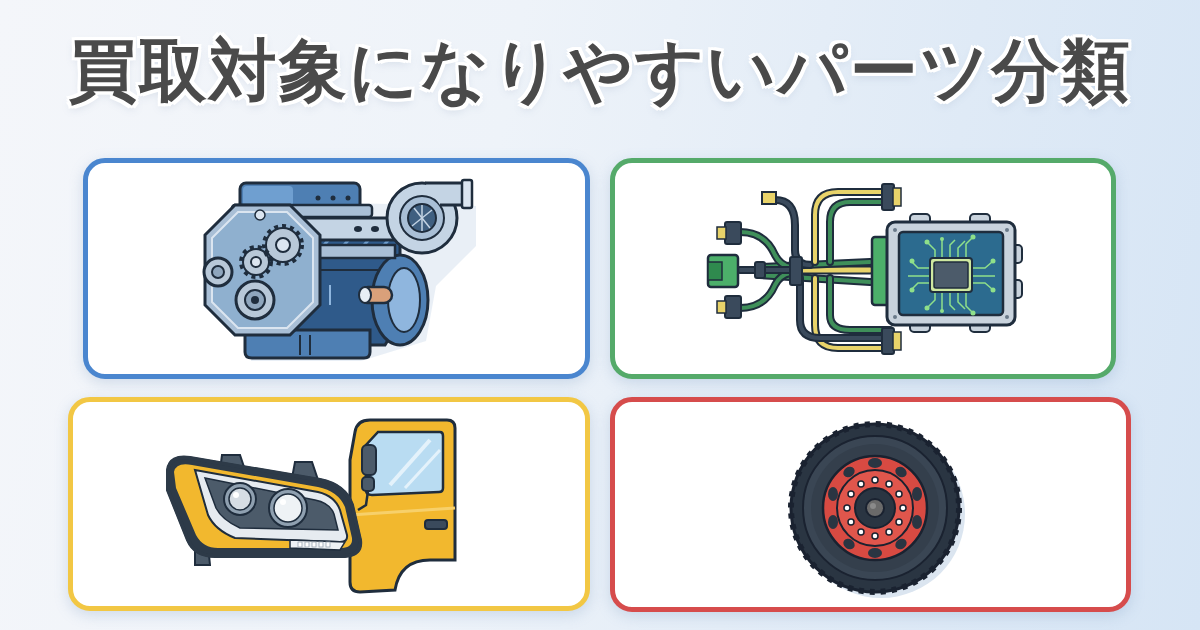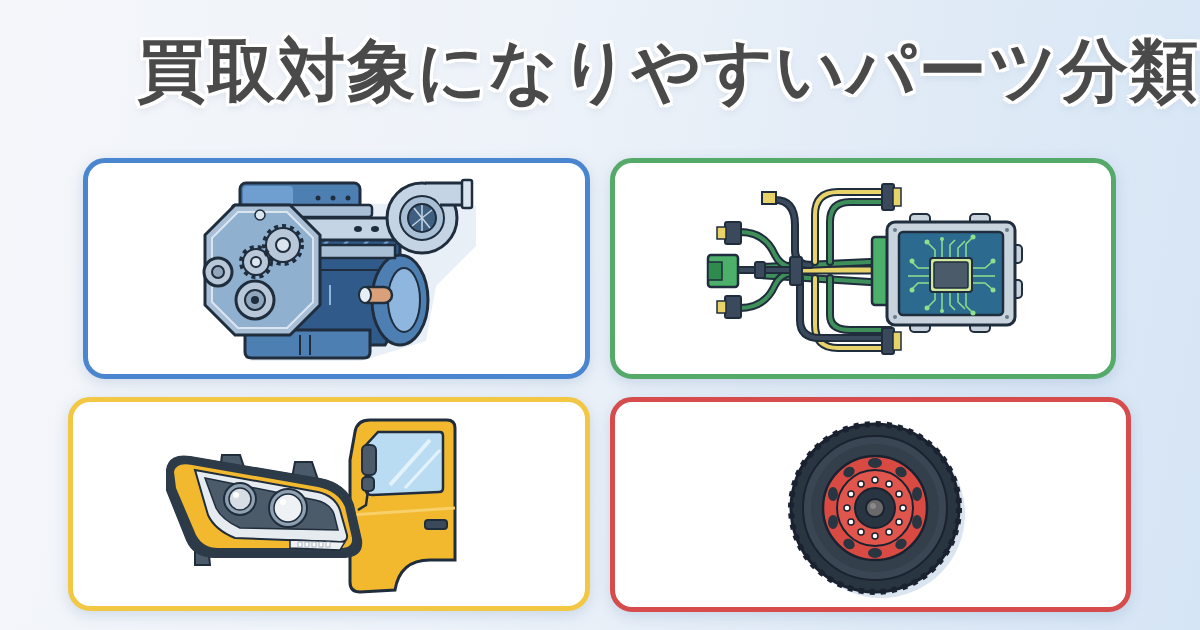--- a/index.html
+++ b/index.html
@@ -4,21 +4,21 @@
 <style>
   * { margin:0; padding:0; box-sizing:border-box; }
   html, body { width:1200px; height:630px; overflow:hidden; }
   body {
     position:relative;
     background: linear-gradient(100deg, #f4f6fa 0%, #eef3f9 40%, #dfeaf6 75%, #d6e5f5 100%);
     font-family: "DejaVu Sans", "Liberation Sans", sans-serif;
   }
   .title {
     position:absolute; left:0; top:26px; width:1200px;
-    text-align:right;
+    text-align:center;
     font-size:68px; font-weight:bold; letter-spacing:2px;
     color:#4a4a4a;
     text-shadow:
       -3px -3px 0 #fff, 3px -3px 0 #fff, -3px 3px 0 #fff, 3px 3px 0 #fff,
       0 -3px 0 #fff, 0 3px 0 #fff, -3px 0 0 #fff, 3px 0 0 #fff,
       0 4px 8px rgba(120,140,170,0.25);
     white-space:nowrap;
   }
   .card {
     position:absolute;

